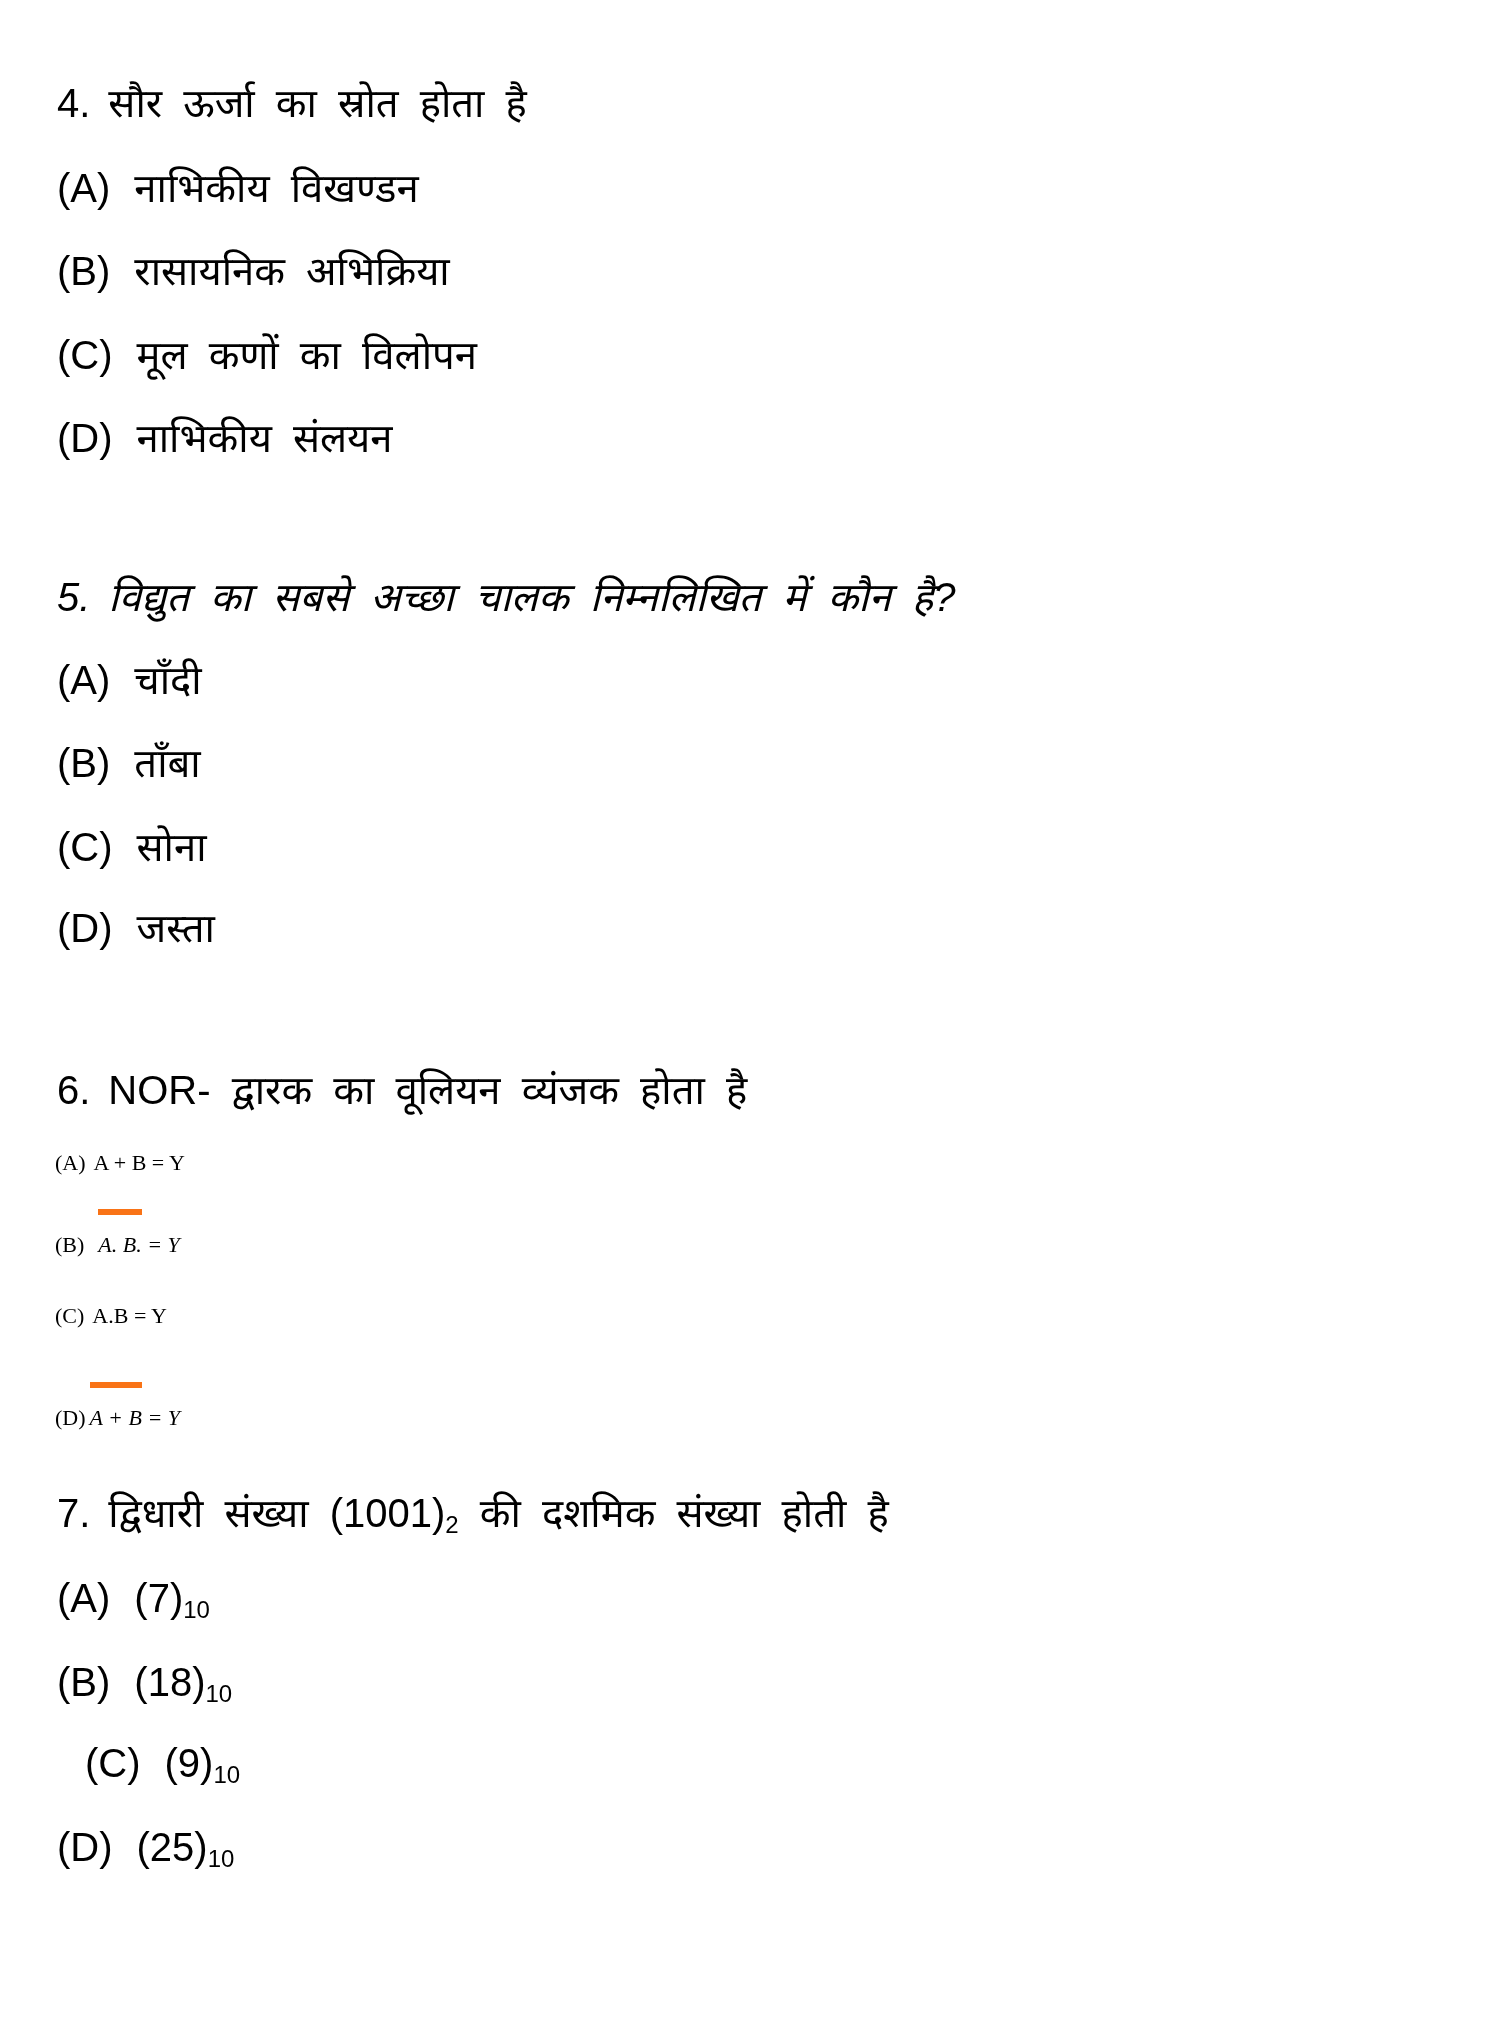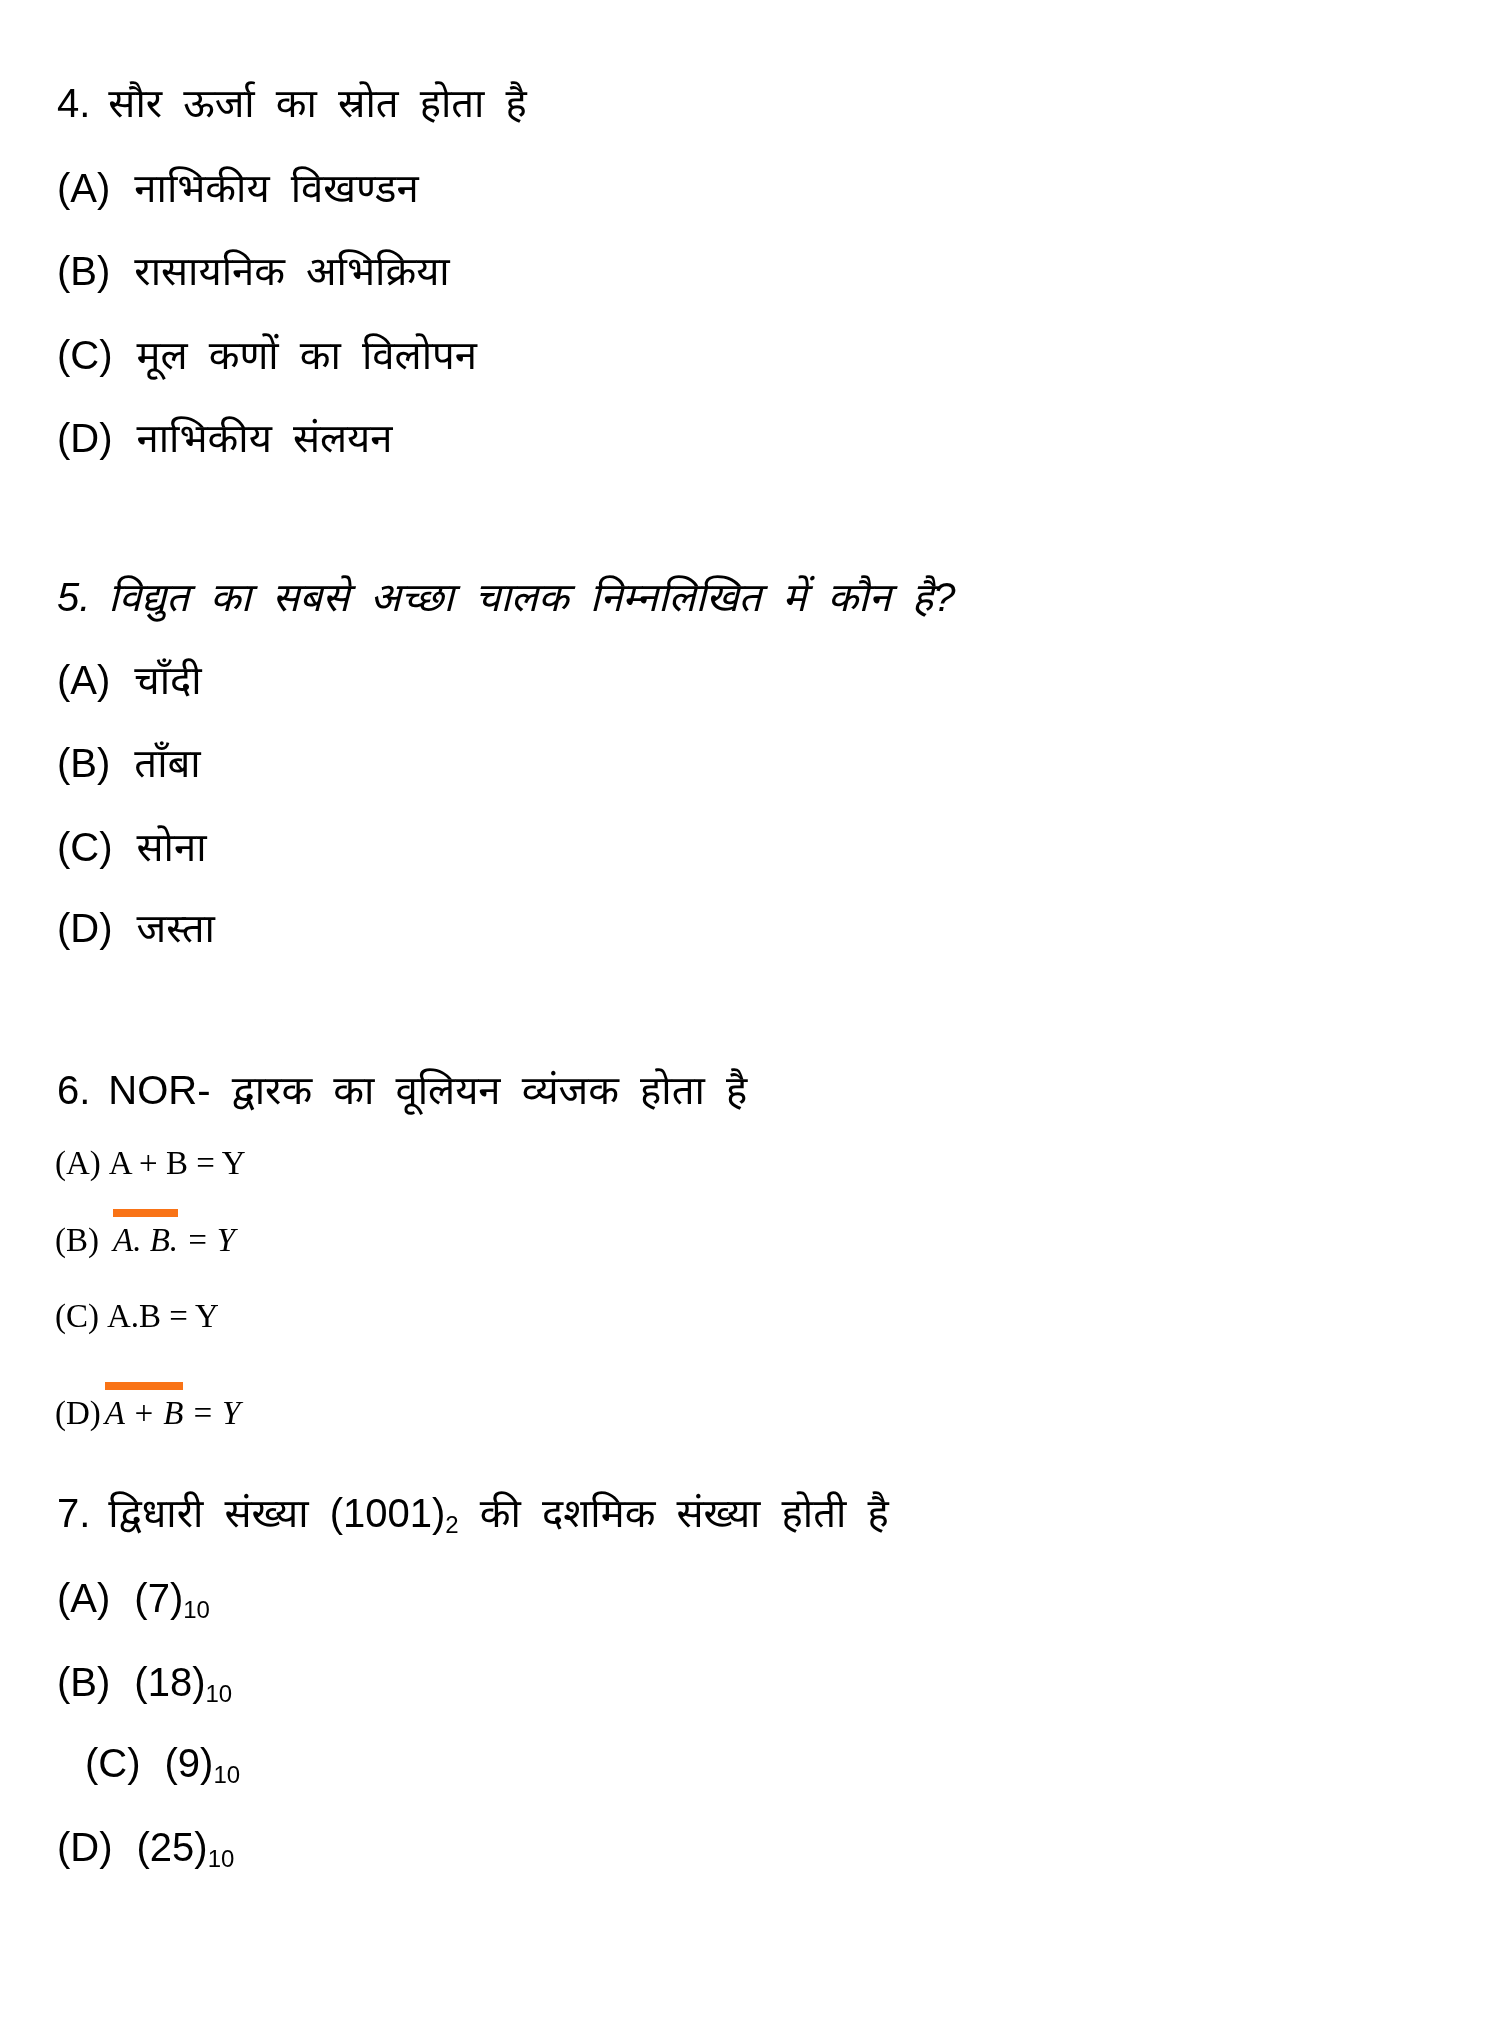--- a/index.html
+++ b/index.html
@@ -14,31 +14,31 @@
     height: 48px;
   }
   .line .lbl { display: inline-block; transform-origin: left center; }
   .line .txt { margin-left: 24px; word-spacing: 10px; }
   .q .txt { margin-left: 18px; text-align: right; }
   .math {
     position: absolute;
     left: 55px;
     white-space: nowrap;
     font-family: "Liberation Serif", "DejaVu Serif", serif;
-    font-size: 33px;
+    font-size: 22px;
     line-height: 40px;
     height: 40px;
   }
   .math .expr { margin-left: 8px; }
   .math .it { font-style: italic; }
   .ovl {
     display: inline-block;
-    border-top: 8px solid #f97316;
+    border-top: 6px solid #f97316;
     line-height: 30px;
-    padding-top: 8px;
+    padding-top: 15px;
   }
   sub.s { font-size: 24px; vertical-align: -6px; line-height: 0; }
 </style>
 </head>
 <body>
 
 <div class="line q" style="top:79px;">
   <span class="lbl">4.</span><span class="txt">सौर ऊर्जा का स्रोत होता है</span>
 </div>
 <div class="line" style="top:164px;">

